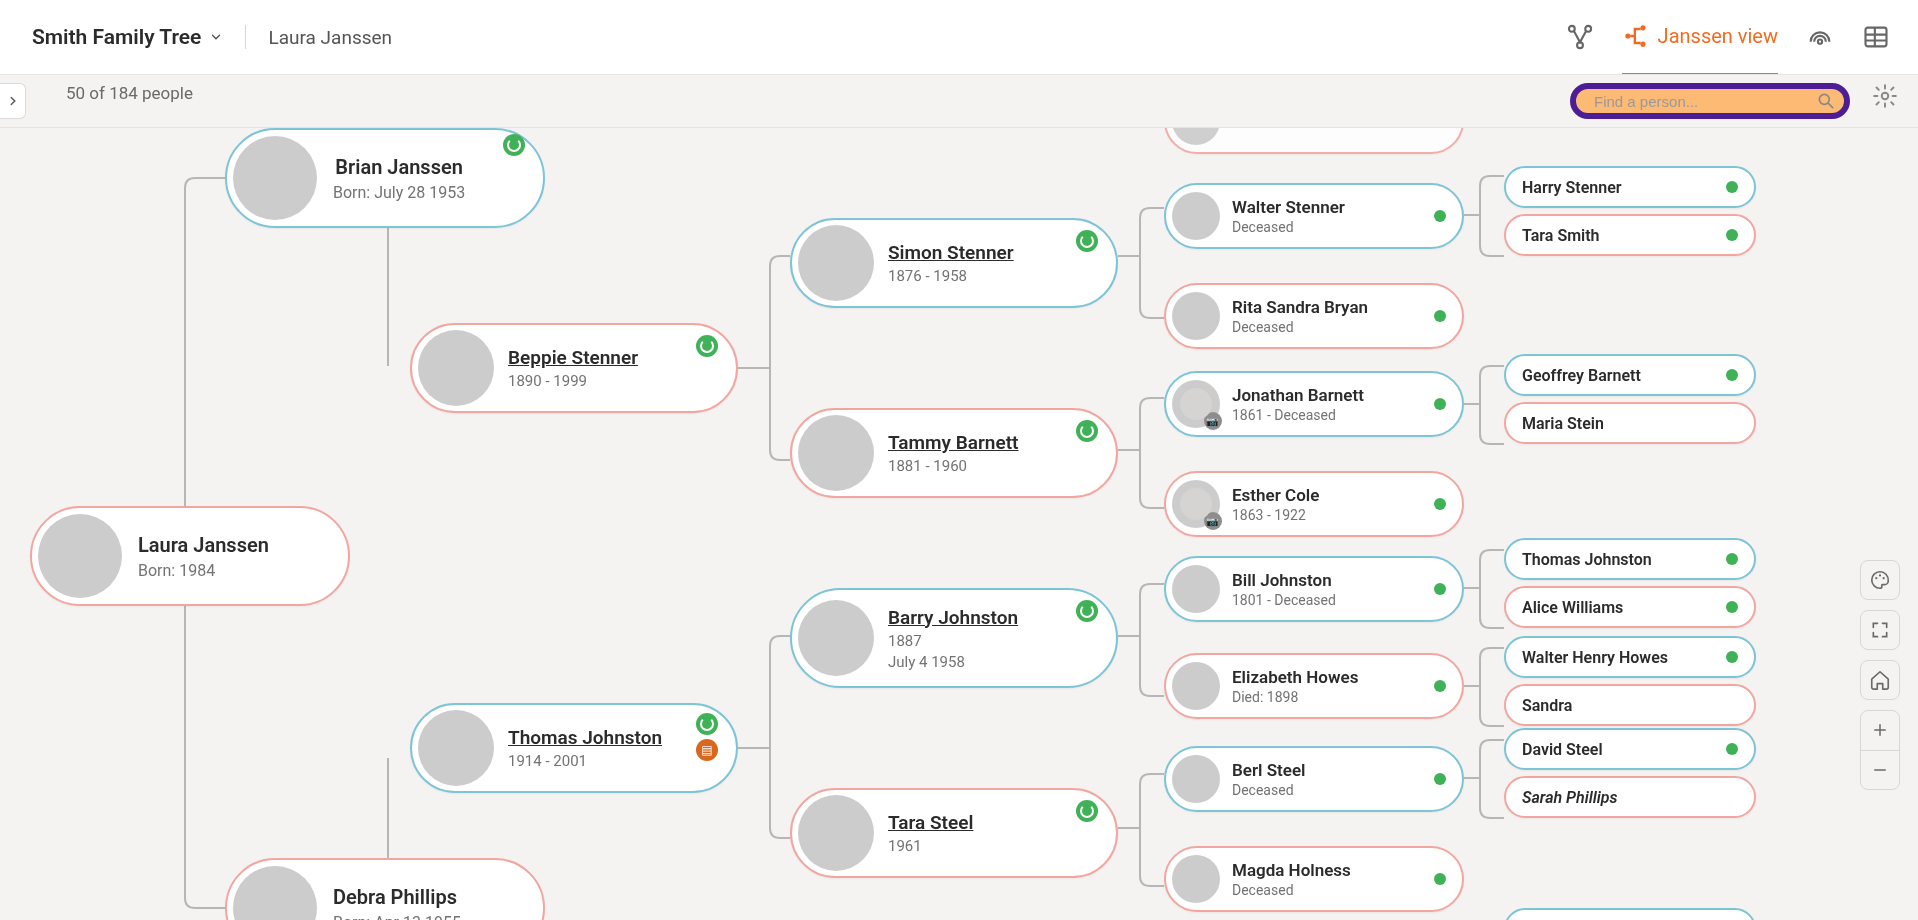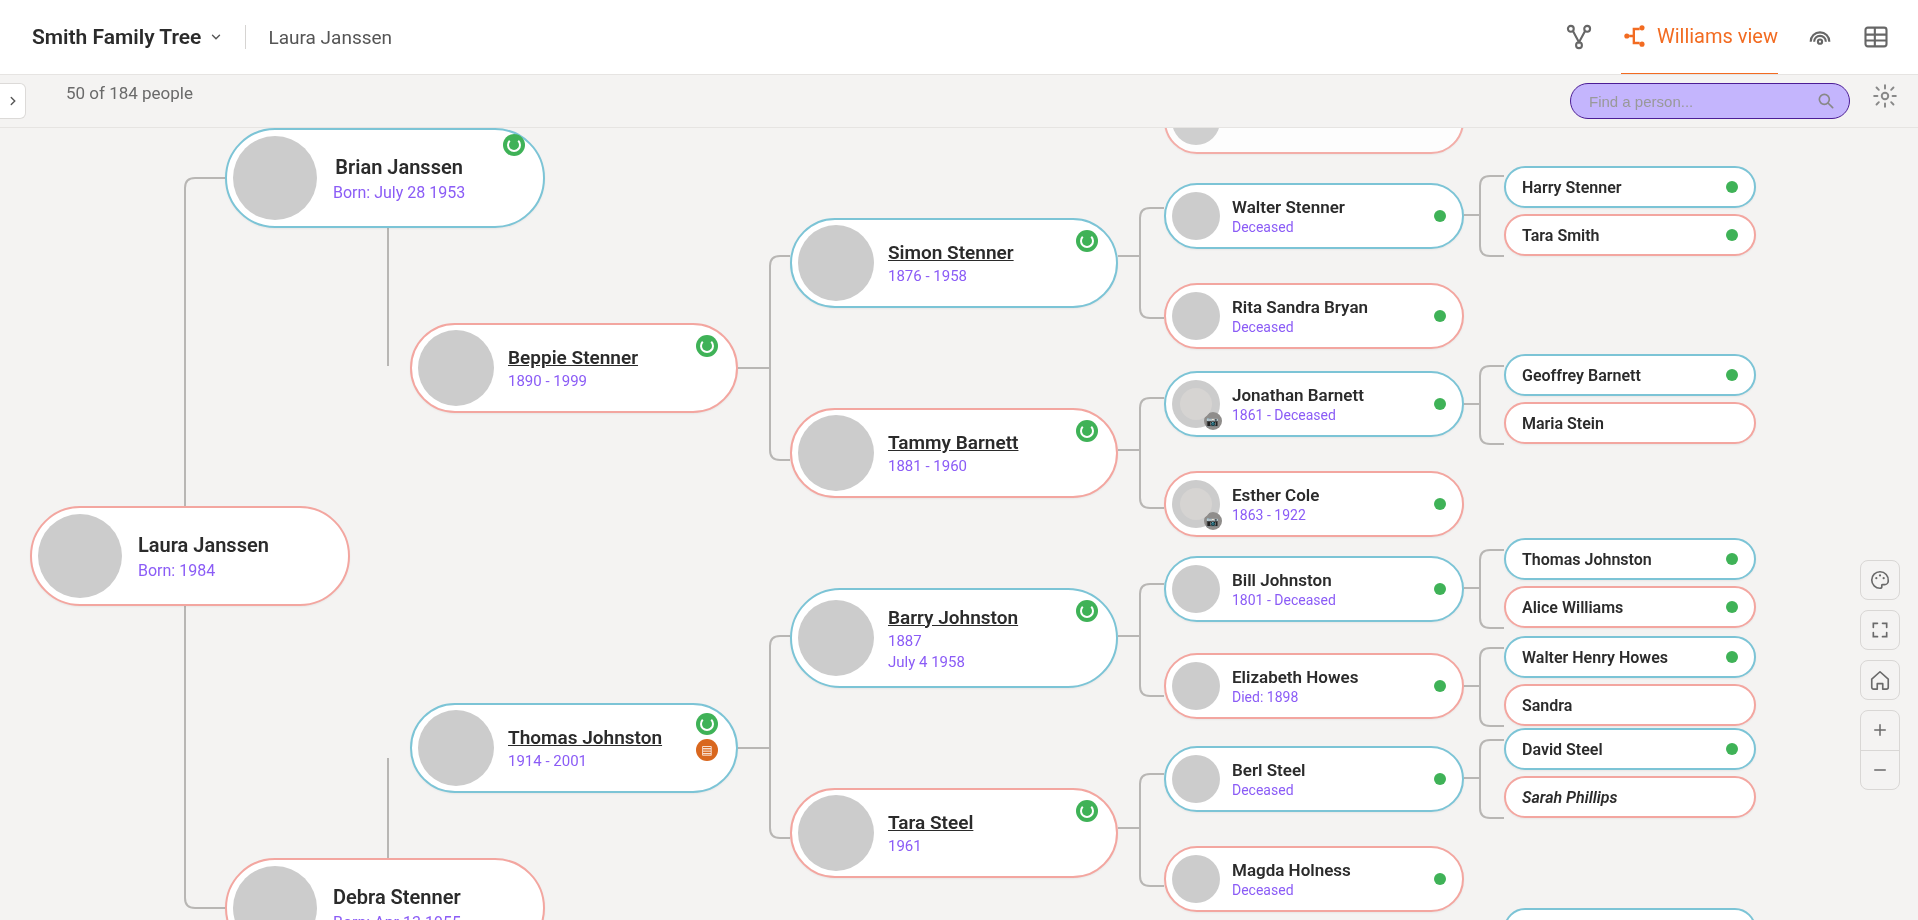--- a/index.html
+++ b/index.html
@@ -17,35 +17,35 @@
   .view-tab.active { color: #f26b21; border-bottom: 3px solid #f26b21; }
   .view-tab svg { width: 28px; height: 28px; }
   .view-label { font-size: 20px; }
 
   
   .subbar { position: absolute; top: 74px; left: 0; right: 0; height: 54px; background: #f4f3f2; border-top: 1px solid #e6e4e2; border-bottom: 1px solid #e6e4e2; display: flex; align-items: flex-start; padding: 8px 20px 0 0; }
   .expand-btn { width: 26px; height: 36px; background: #fff; border: 1px solid #dcdad8; border-left: none; border-radius: 0 6px 6px 0; display: flex; align-items: center; justify-content: center; color: #666; cursor: pointer; margin-right: 40px; }
   .count { font-size: 17px; color: #6a6a6a; }
   .subbar-spacer { flex: 1; }
   .search-wrap { position: relative; margin-right: 22px; }
-  .search-wrap input { width: 280px; height: 36px; border-radius: 18px; border: 1px solid #4c1d95; background: #c4b5fd; padding: 0 42px 0 18px; font-size: 15px; color: #555; outline: none; }
+  .search-wrap input { width: 280px; height: 36px; border-radius: 18px; border: 6px solid #4c1d95; background: #fdba74; padding: 0 42px 0 18px; font-size: 15px; color: #555; outline: none; }
   .search-wrap input::placeholder { color: #999; }
   .search-wrap .mag { position: absolute; right: 14px; top: 50%; transform: translateY(-50%); color: #888; }
   .gear { color: #888; cursor: pointer; }
 
   
   .canvas { position: absolute; top: 128px; left: 0; right: 0; bottom: 0; overflow: hidden; }
 
   .node { position: absolute; background: #fff; border-radius: 999px; display: flex; align-items: center; box-shadow: 0 1px 2px rgba(0,0,0,0.05); }
   .node.male   { border: 2px solid #7cc4d6; }
   .node.female { border: 2px solid #f3a6a0; }
   .node .av { border-radius: 50%; background: #ccc center/cover no-repeat; flex-shrink: 0; }
   .node .txt { display: flex; flex-direction: column; justify-content: center; }
   .node .nm { font-weight: 600; color: #2b2b2b; }
-  .node .sub { color: #8b5cf6; }
+  .node .sub { color: #737373; }
 
   
   .sz-a { width: 320px; height: 100px; padding: 0 18px 0 6px; }
   .sz-a .av { width: 84px; height: 84px; margin-right: 16px; }
   .sz-a .nm { font-size: 20px; }
   .sz-a .sub { font-size: 16px; margin-top: 4px; }
 
   .sz-b { width: 328px; height: 90px; padding: 0 16px 0 6px; }
   .sz-b .av { width: 76px; height: 76px; margin-right: 14px; }
   .sz-b .nm { font-size: 19px; text-decoration: underline; }
@@ -112,21 +112,21 @@
           <path d="M6.8 6.8L12 16.5 17.2 6.8" stroke="#666" stroke-width="1.8" fill="none"></path>
         </svg>
     </div>
     <div class="view-tab active">
       <svg viewBox="0 0 24 24">
           <circle cx="5" cy="12" r="2.2" fill="#f26b21"></circle>
           <circle cx="18" cy="5" r="2.2" fill="#f26b21"></circle>
           <circle cx="18" cy="19" r="2.2" fill="#f26b21"></circle>
           <path d="M7 12h4m0 0V6h5m-5 6v6h5" stroke="#f26b21" stroke-width="2" fill="none"></path>
         </svg>
-      <span class="view-label">Williams view</span>
+      <span class="view-label">Janssen view</span>
     </div>
     <div class="view-tab">
       <svg viewBox="0 0 24 24">
           <path d="M4 16a8 8 0 0116 0" stroke="#666" stroke-width="1.8" fill="none"></path>
           <path d="M7 16a5 5 0 0110 0" stroke="#666" stroke-width="1.8" fill="none"></path>
           <circle cx="12" cy="16" r="1.8" stroke="#666" stroke-width="1.8" fill="none"></circle>
         </svg>
     </div>
     <div class="view-tab">
       <svg viewBox="0 0 24 24">
@@ -237,21 +237,21 @@
         <div class="nm">Thomas Johnston</div>
         <div class="sub">1914 - 2001</div>
       </div>
     <div class="badge" style="top:8px; right:18px;"></div>
     <div class="orange-badge" style="top:34px; right:18px;">▤</div>
   </div>
 
   <div class="node female sz-a" style="left:225px; top:730px;">
     <div class="av av-debra"></div>
     <div class="txt">
-        <div class="nm">Debra Stenner</div>
+        <div class="nm">Debra Phillips</div>
         <div class="sub">Born: Apr 13 1955</div>
       </div>
   </div>
 
   <div class="node male sz-b" style="left:790px; top:90px;">
     <div class="av av-simon"></div>
     <div class="txt">
         <div class="nm">Simon Stenner</div>
         <div class="sub">1876 - 1958</div>
       </div>

